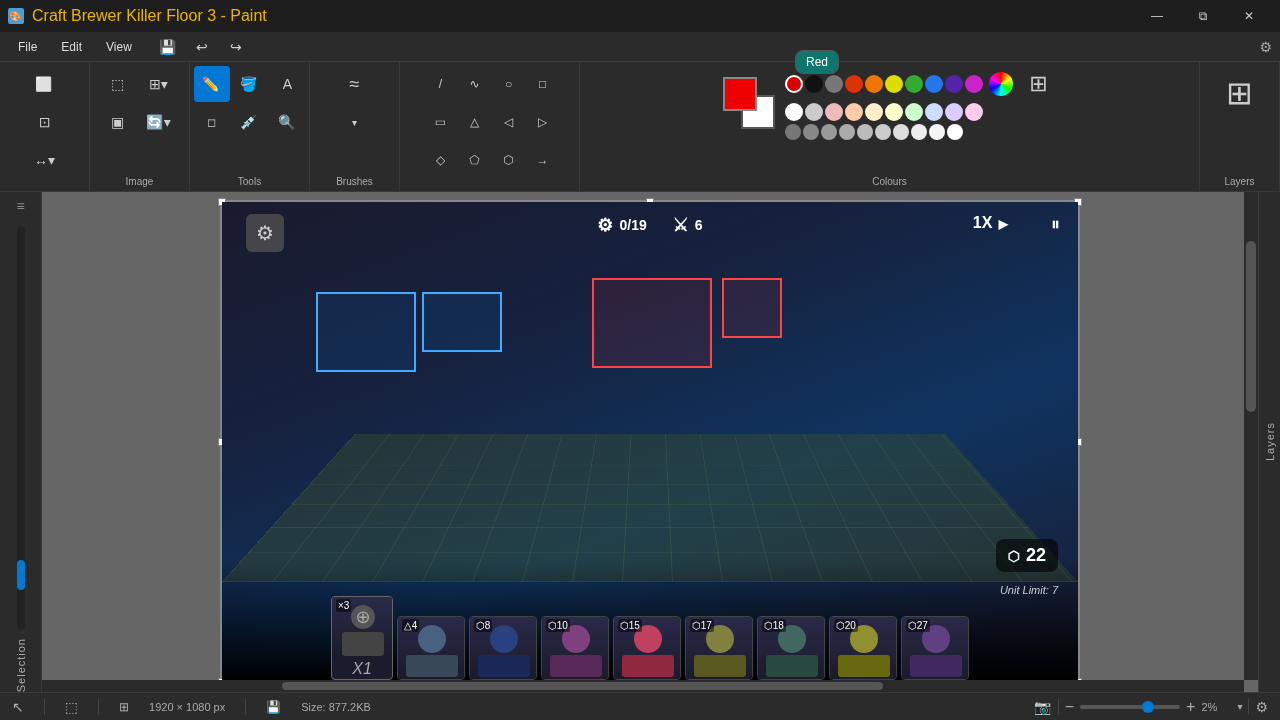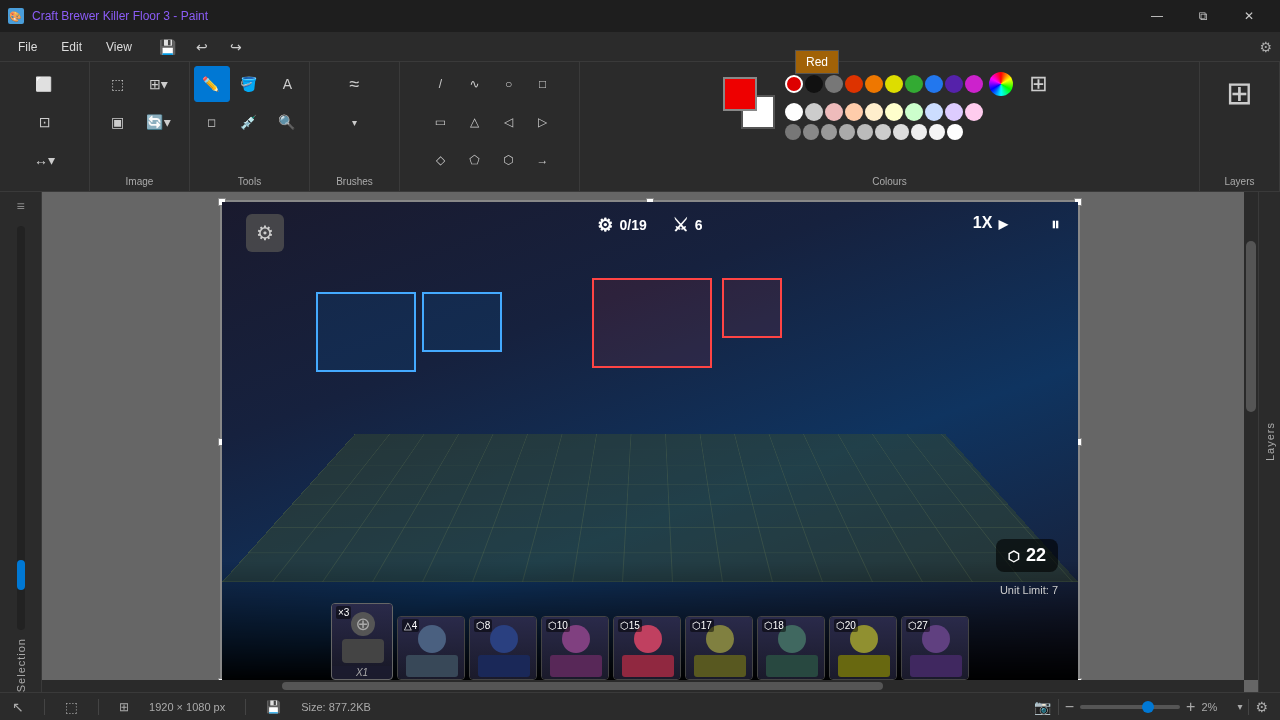--- a/index.html
+++ b/index.html
@@ -25,22 +25,22 @@
     }
     #titlebar .app-icon {
       width: 16px; height: 16px;
       background: #4a9eda;
       border-radius: 2px;
       display: flex; align-items: center; justify-content: center;
       font-size: 10px;
     }
     #titlebar .title-text {
       flex: 1;
-      font-size: 12px;
-      color: #8b5cf6;
+      font-size: 16px;
+      color: #eab308;
     }
     #titlebar .win-controls {
       display: flex; gap: 0;
     }
     #titlebar .win-btn {
       width: 46px; height: 32px;
       display: flex; align-items: center; justify-content: center;
       cursor: pointer;
       color: #ccc;
       font-size: 12px;
@@ -175,24 +175,24 @@
     }
 
     
     .layers-section { width: 80px; }
 
     
     .tooltip {
       position: absolute;
       top: 50px;
       left: 795px;
-      background: #a16207;
+      background: #0f766e;
       color: #fff;
       padding: 4px 10px;
-      border-radius: 0;
+      border-radius: 8px;
       font-size: 12px;
       border: 1px solid #555;
       z-index: 100;
       pointer-events: none;
     }
 
     
     #canvas-area {
       display: flex;
       flex-direction: row;
@@ -299,20 +299,21 @@
       border-radius: 8px;
       color: #fff;
       font-size: 18px; font-weight: bold;
       display: flex; align-items: center; gap: 6px;
     }
     .hud-unit-limit {
       position: absolute;
       bottom: 86px; right: 20px;
       color: #ccc;
       font-size: 11px;
+      font-style: italic;
     }
 
     
     .char-bar {
       position: absolute;
       bottom: 2px;
       left: 50%;
       transform: translateX(-50%);
       display: flex;
       gap: 4px;
@@ -340,21 +341,21 @@
       width: 100%;
       height: 62px;
       background: linear-gradient(180deg, #2a2a4a, #1a1a2a);
     }
     .char-card.first-card {
       width: 62px;
       background: rgba(30,30,50,0.9);
       border-color: #666;
     }
     .char-card .x1-label {
-      font-size: 10px;
+      font-size: 16px;
       color: #aaa;
       padding: 1px 0;
       font-style: italic;
     }
 
     
     .sel-handle {
       width: 8px; height: 8px;
       background: #fff;
       border: 1px solid #888;

